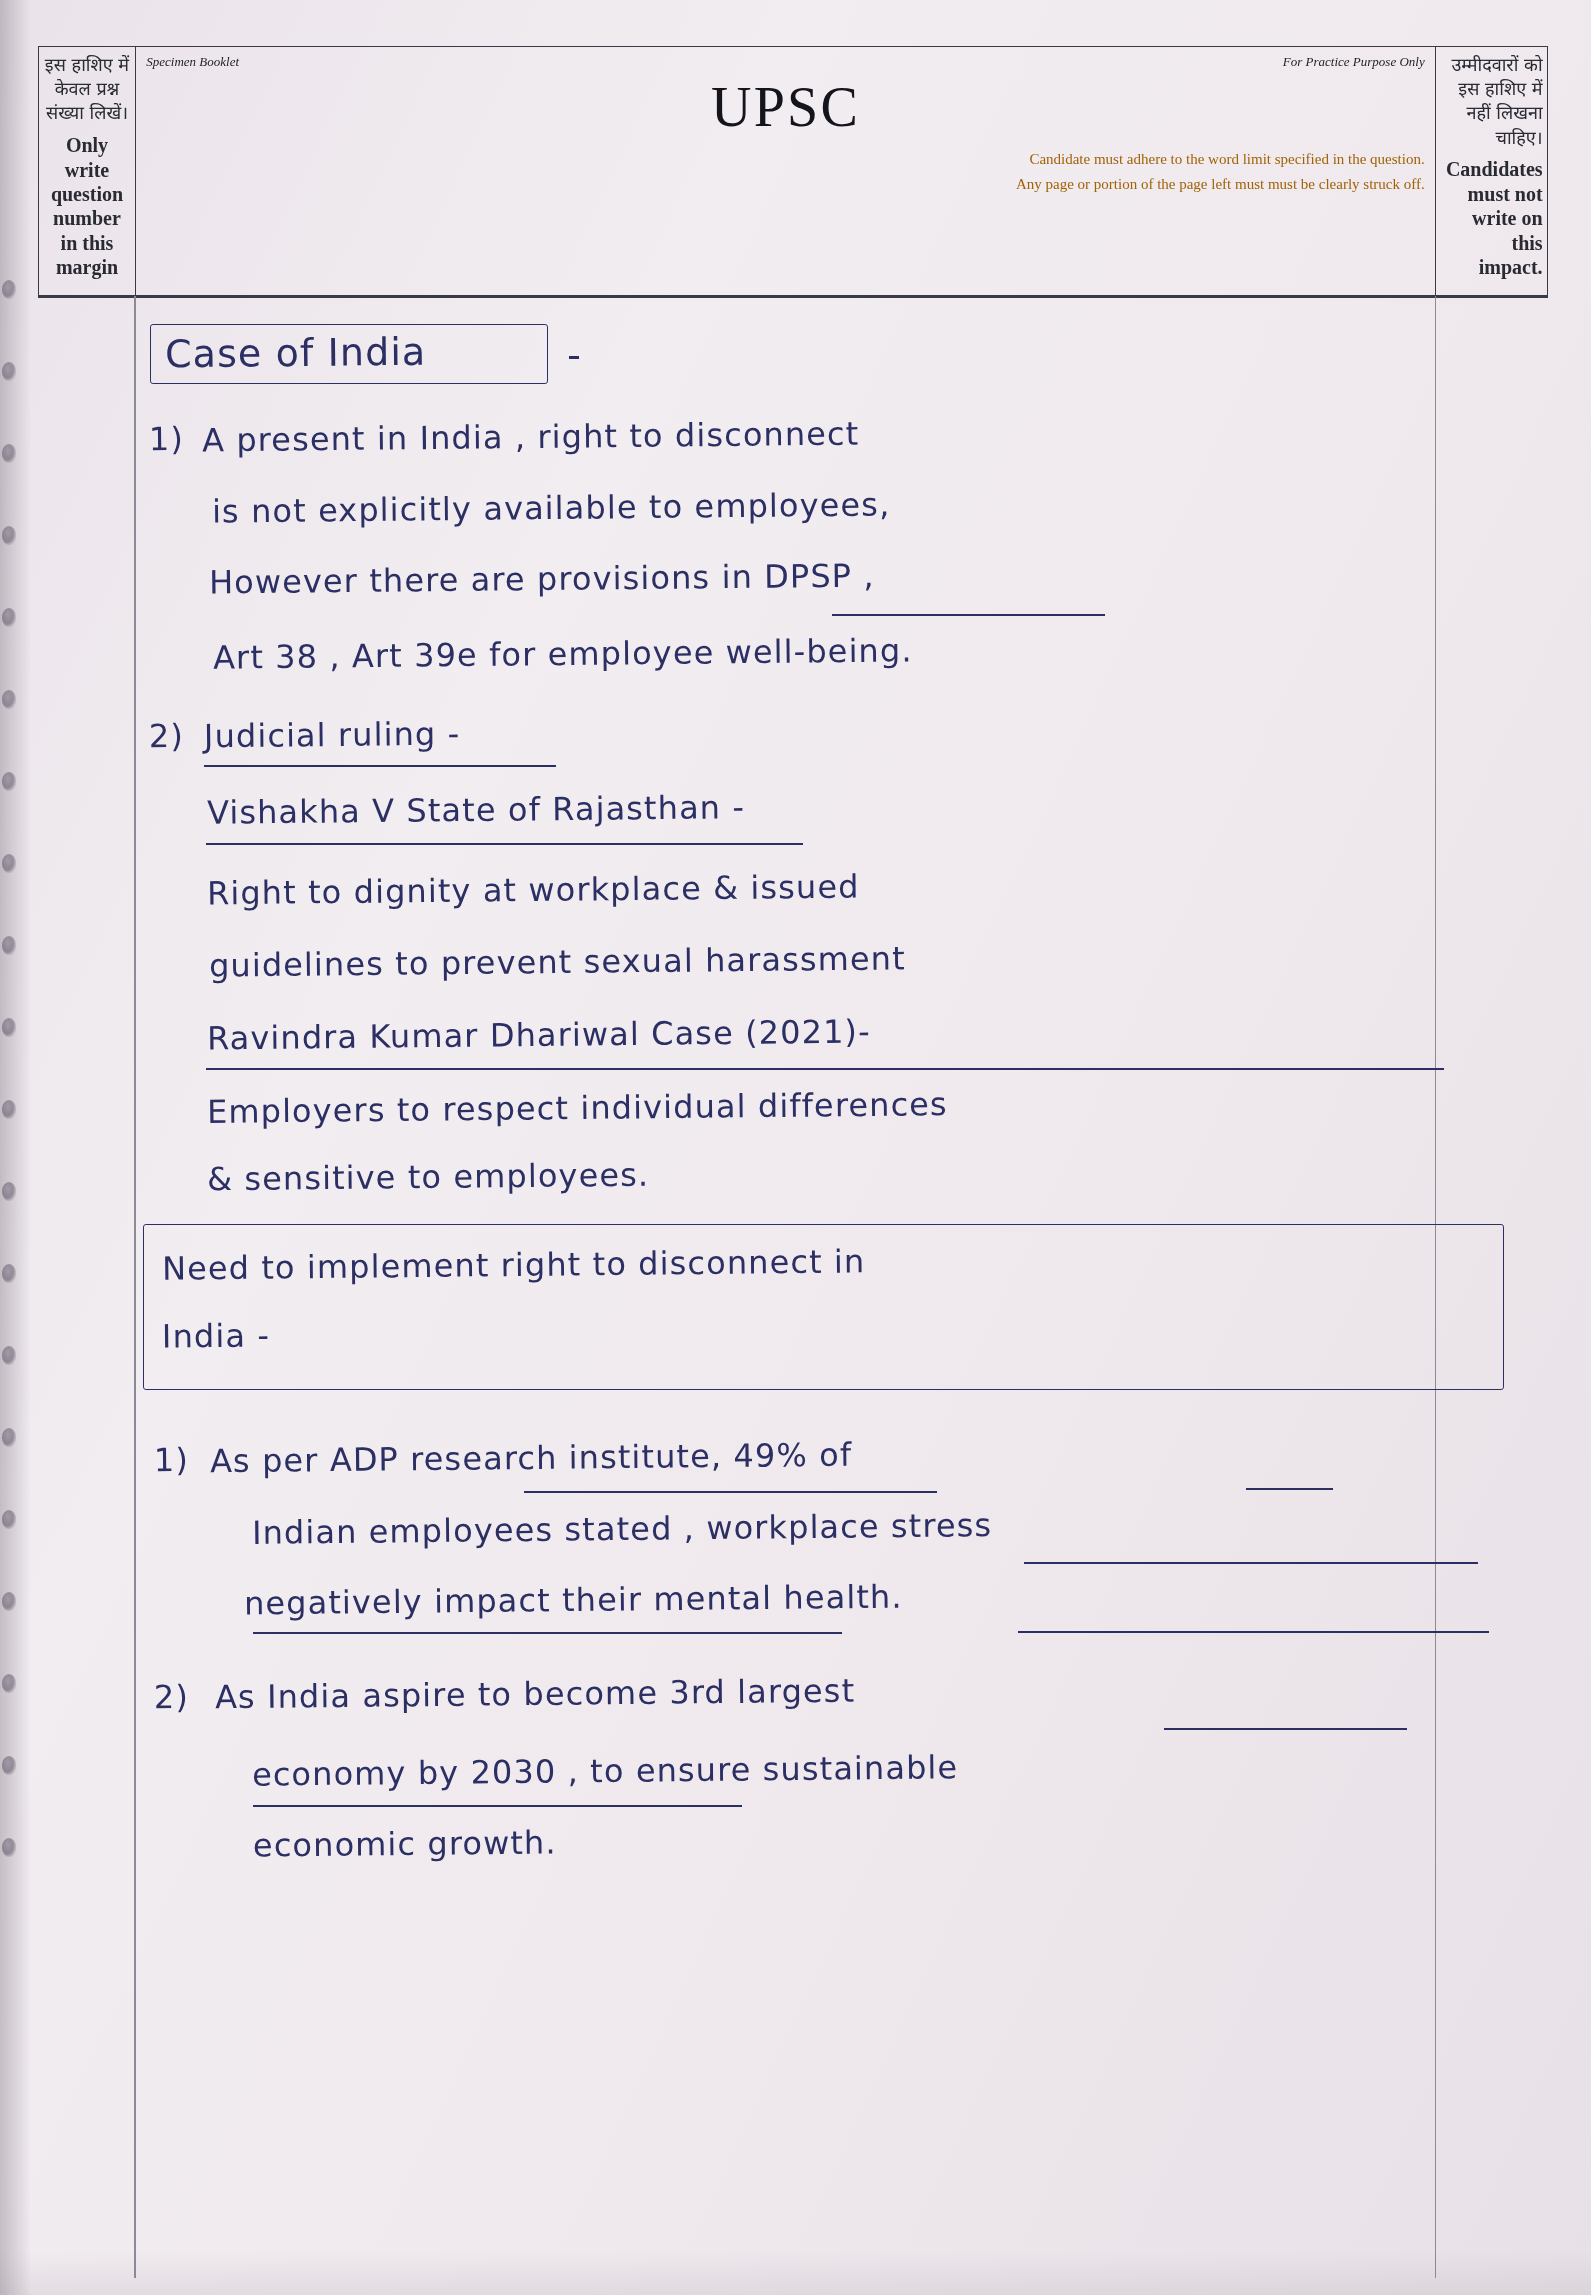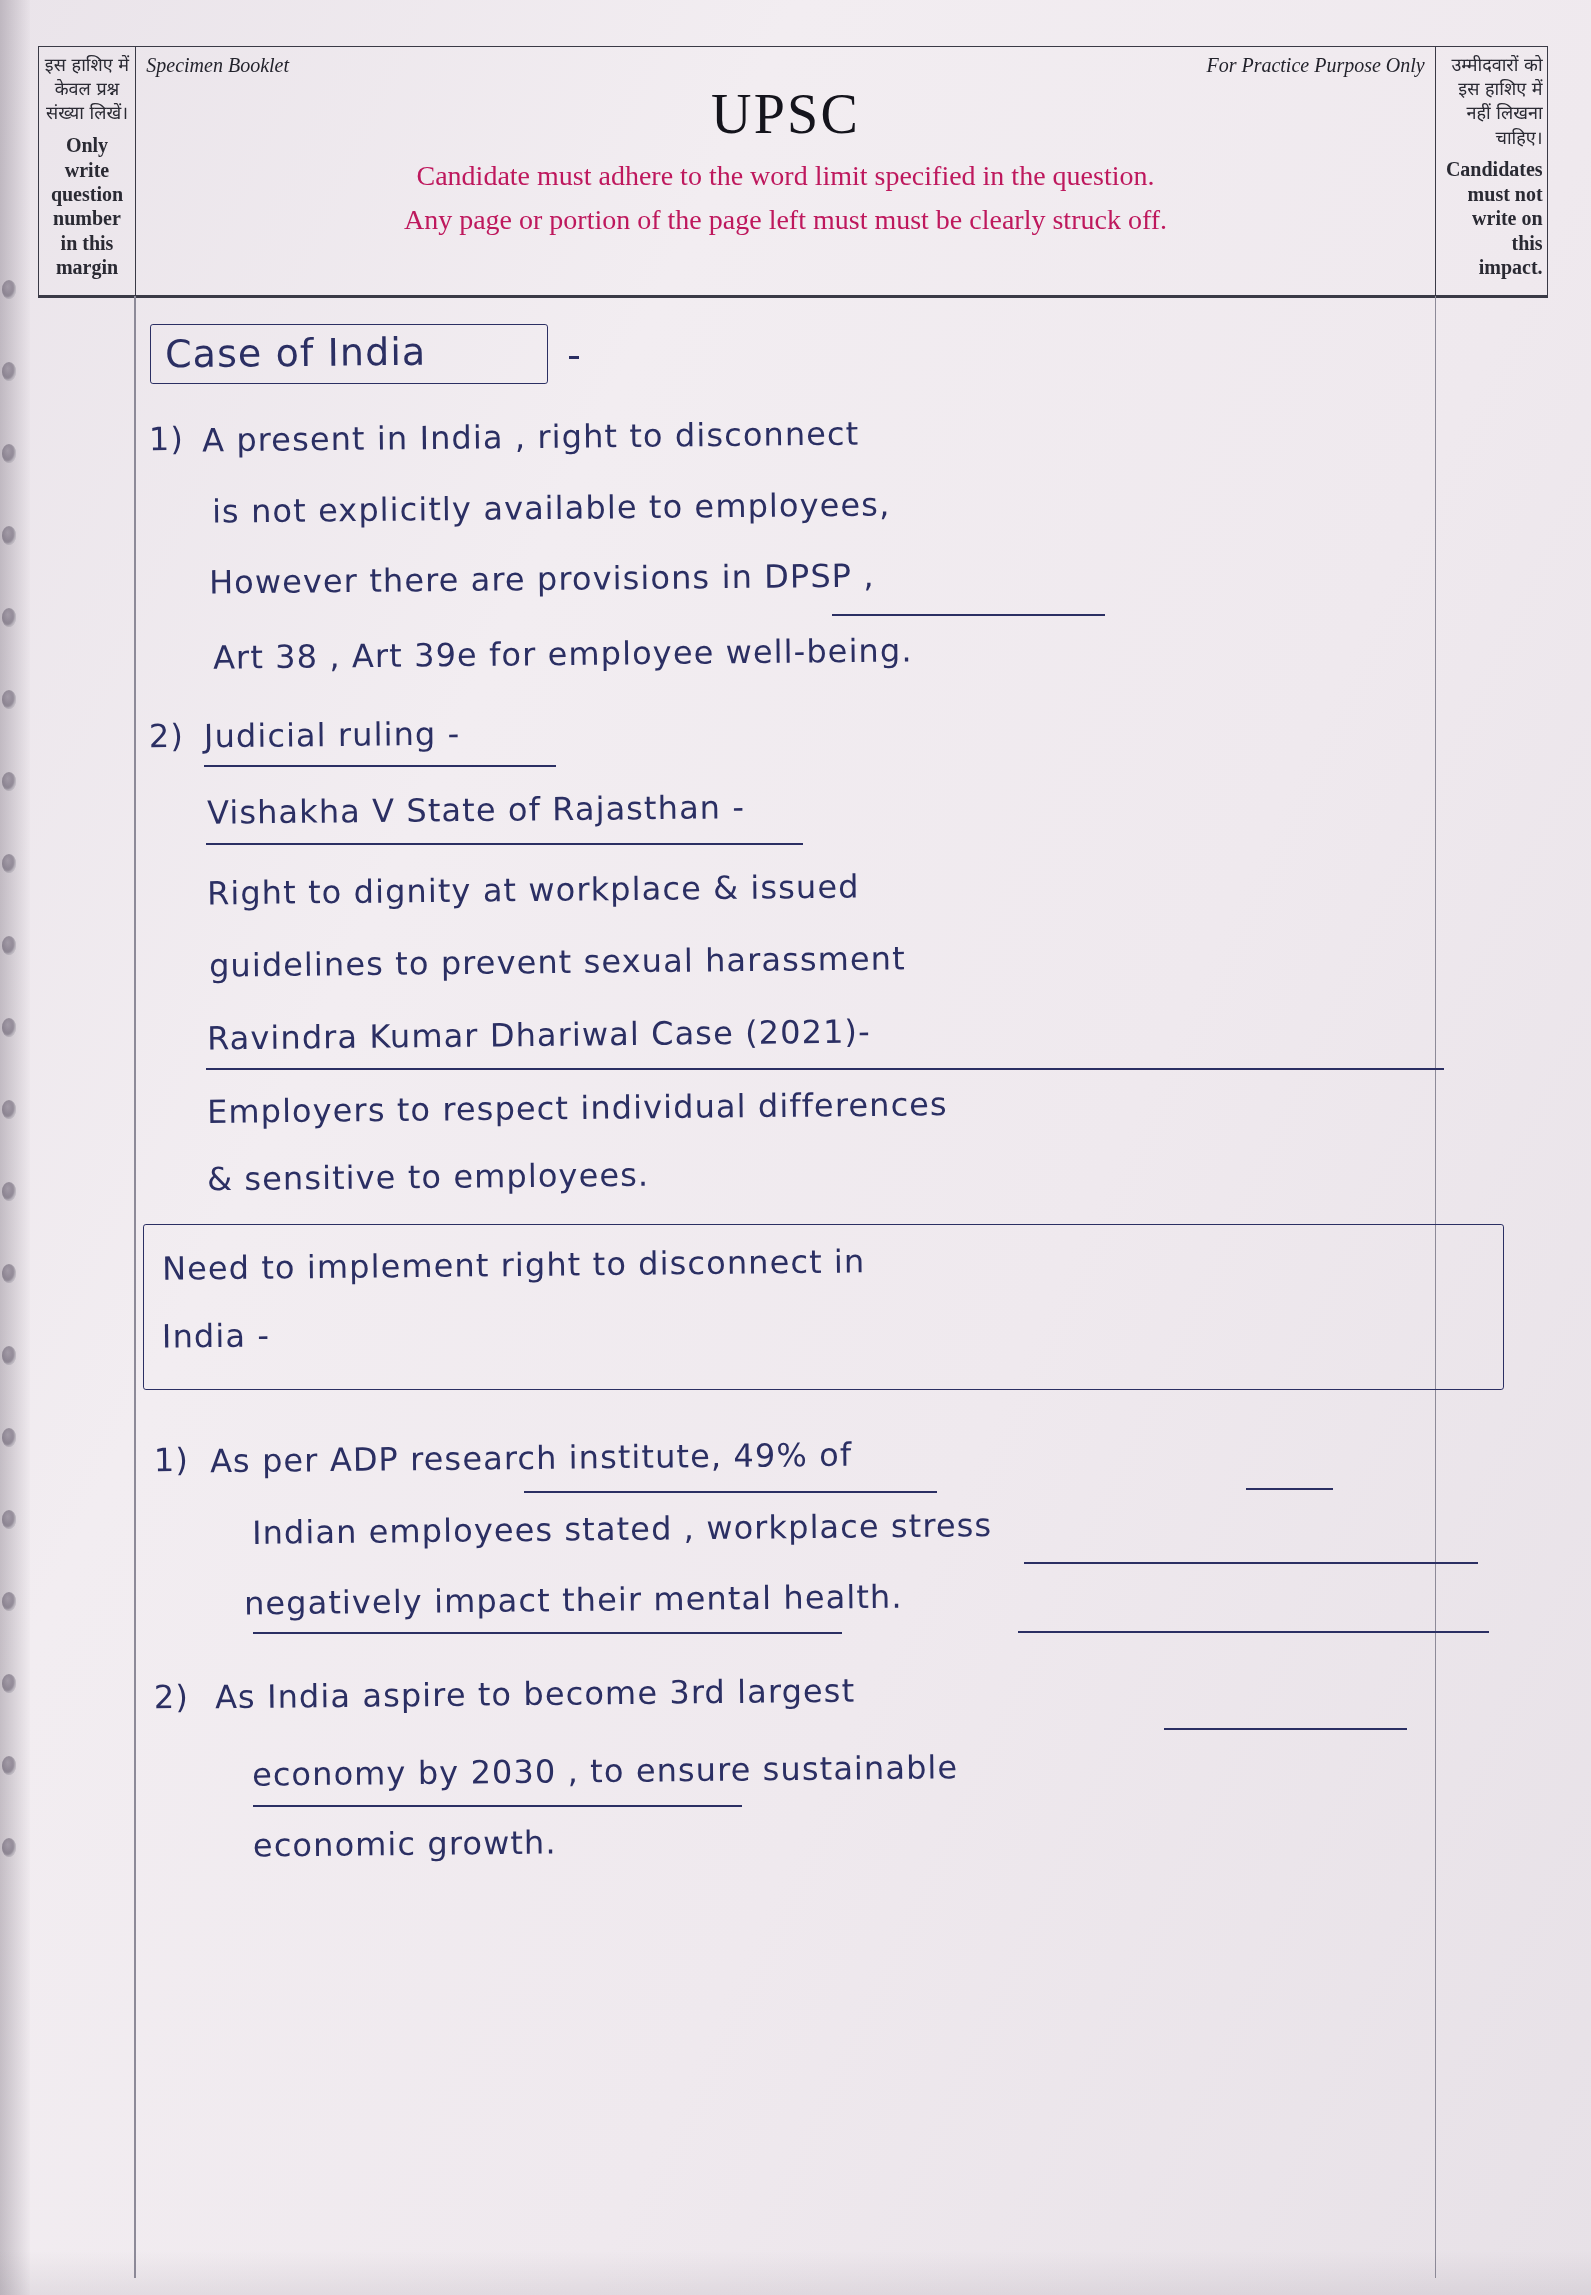--- a/index.html
+++ b/index.html
@@ -98,37 +98,37 @@
     flex: 1;
     position: relative;
     padding: 7.4px 10.3px;
     box-sizing: border-box;
   }
   .hdr-top-row {
     display: flex;
     justify-content: space-between;
     align-items: flex-start;
     font-style: italic;
-    font-size: 20px;
+    font-size: 13px;
     color: #23232c;
     gap: 48px;
   }
   .brand {
     text-align: center;
     font-size: 56px;
     letter-spacing: 2.2px;
     color: #14141c;
     margin-top: 4.4px;
     font-family: "Liberation Serif", serif;
   }
   .instructions {
-    text-align: center;
-    font-size: 28px;
+    text-align: right;
+    font-size: 15px;
     line-height: 1.45;
-    color: #be185d;
+    color: #a16207;
     margin-top: 10.3px;
   }
 
   
   .sheet {
     position: absolute;
     left: 38px;
     top: 296px;
     width: 1510px;
     height: 1982px;

